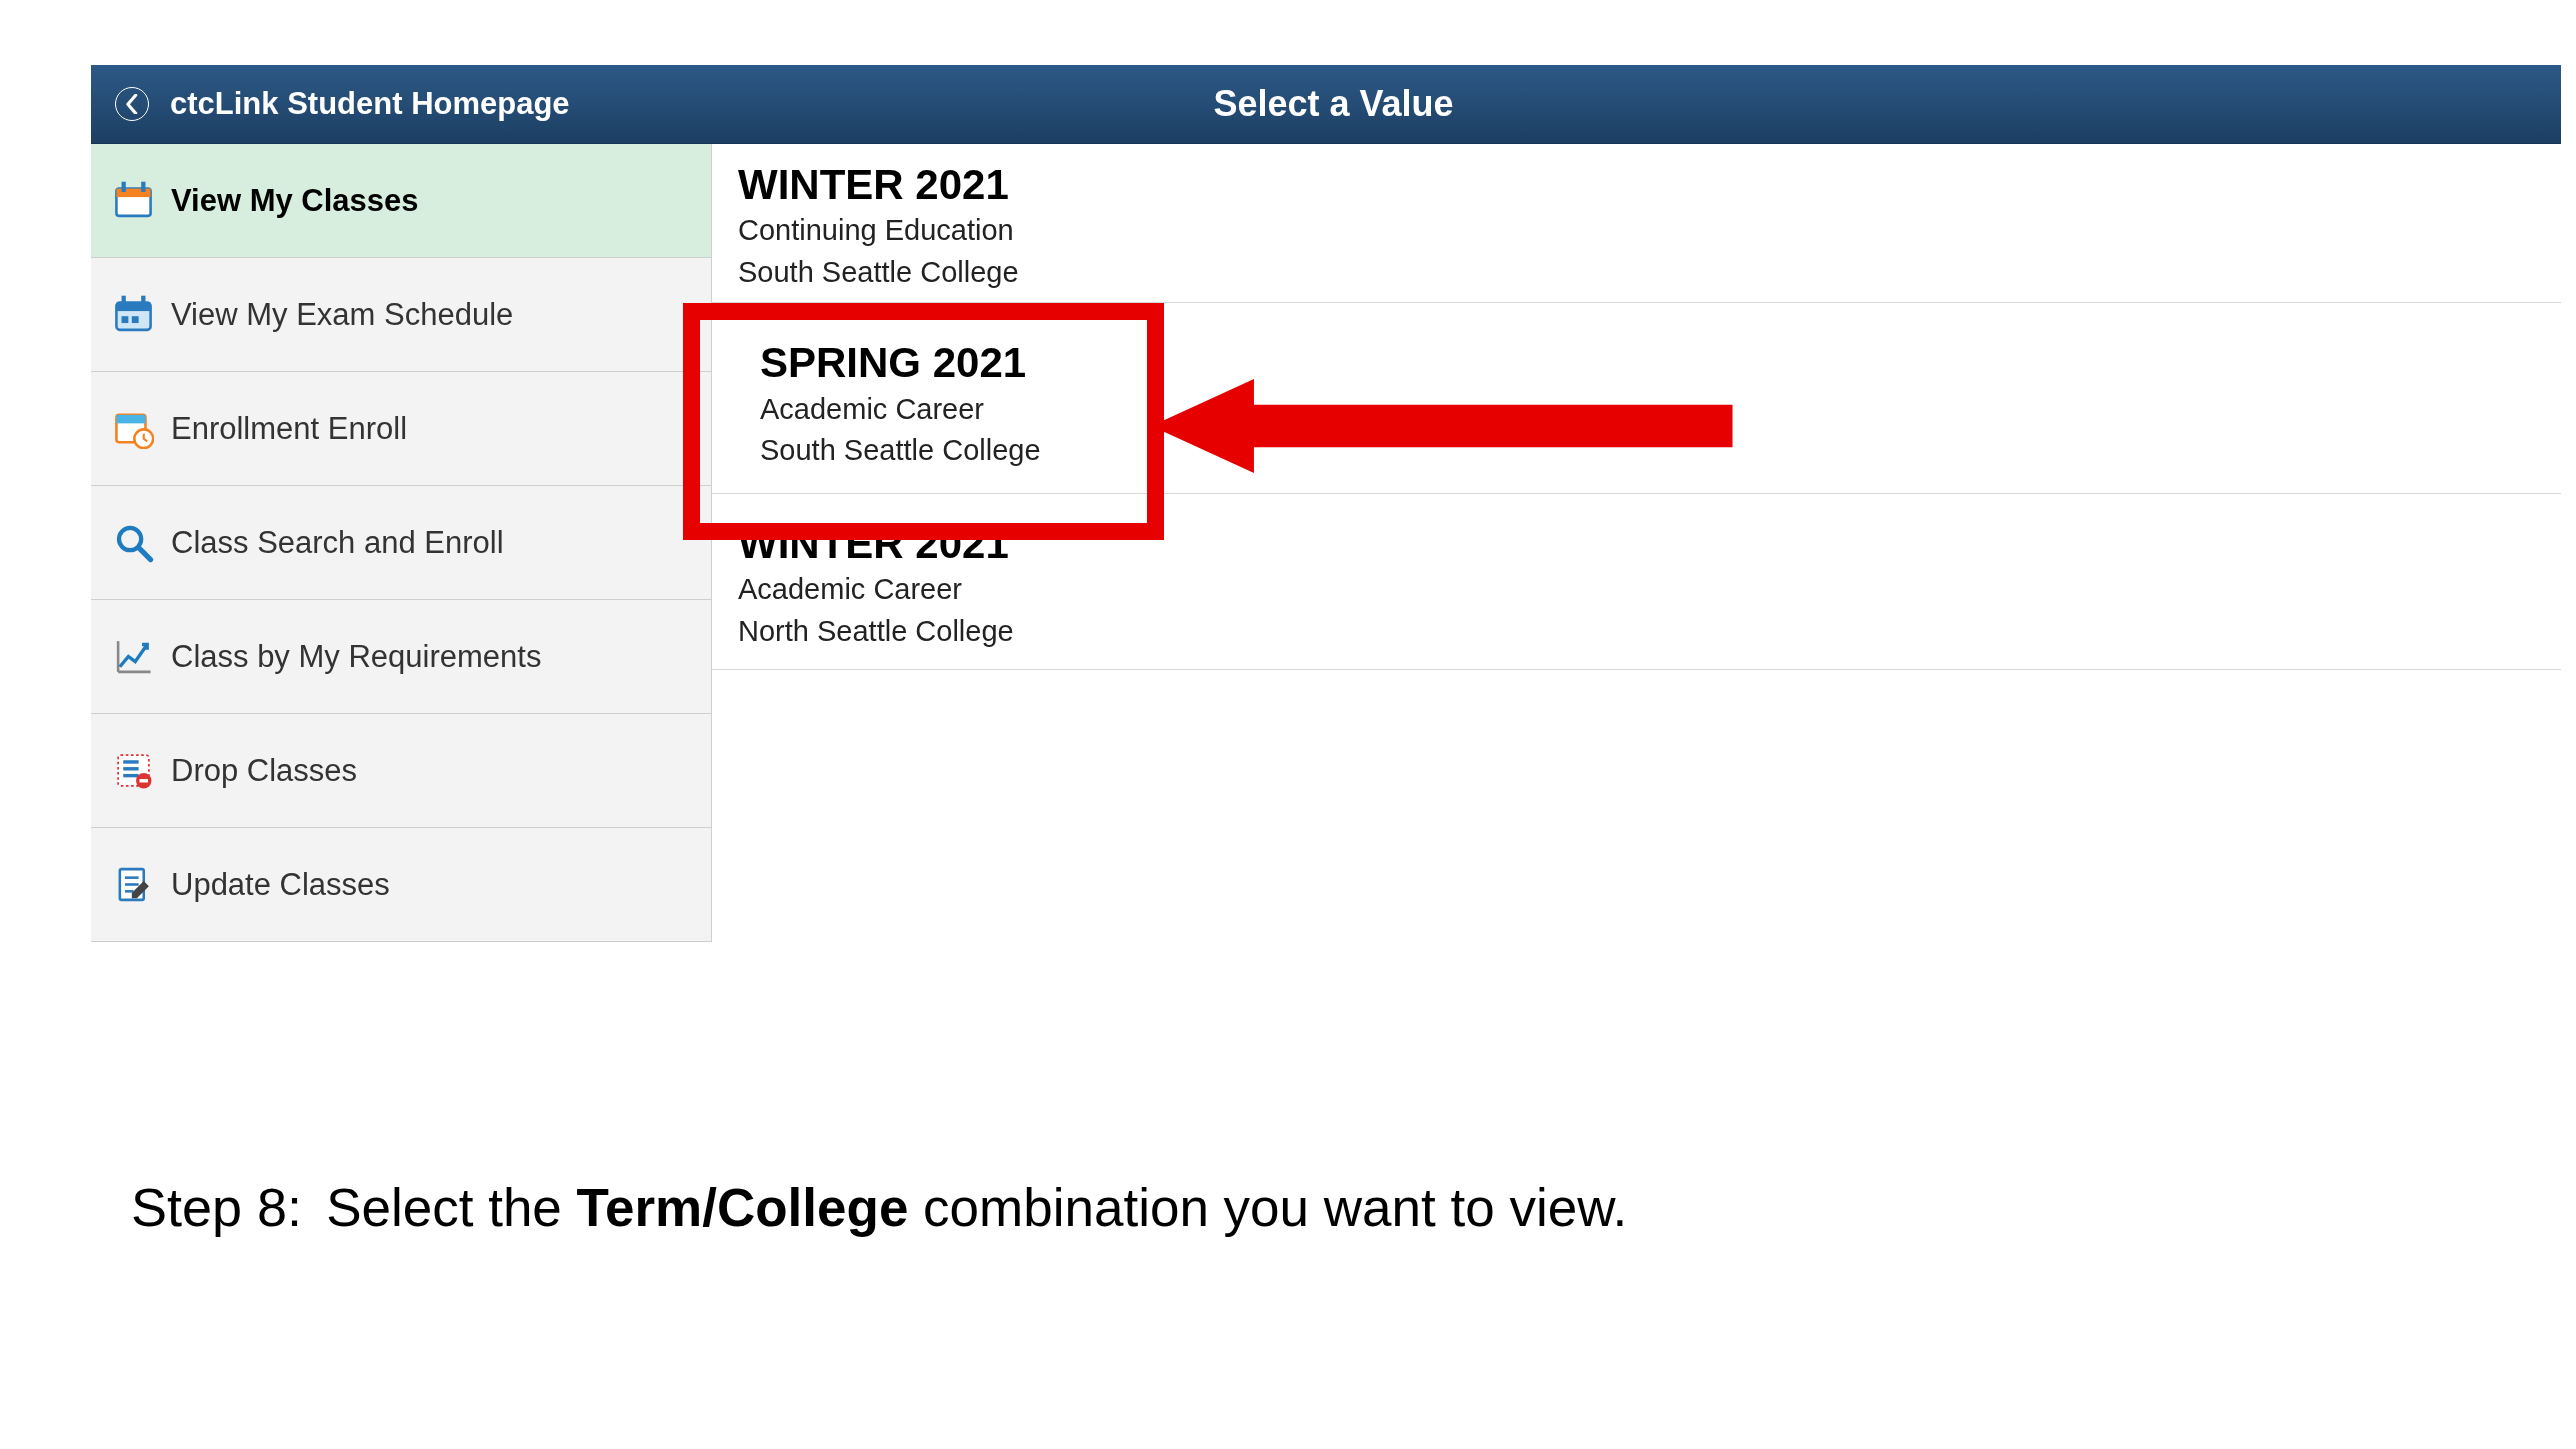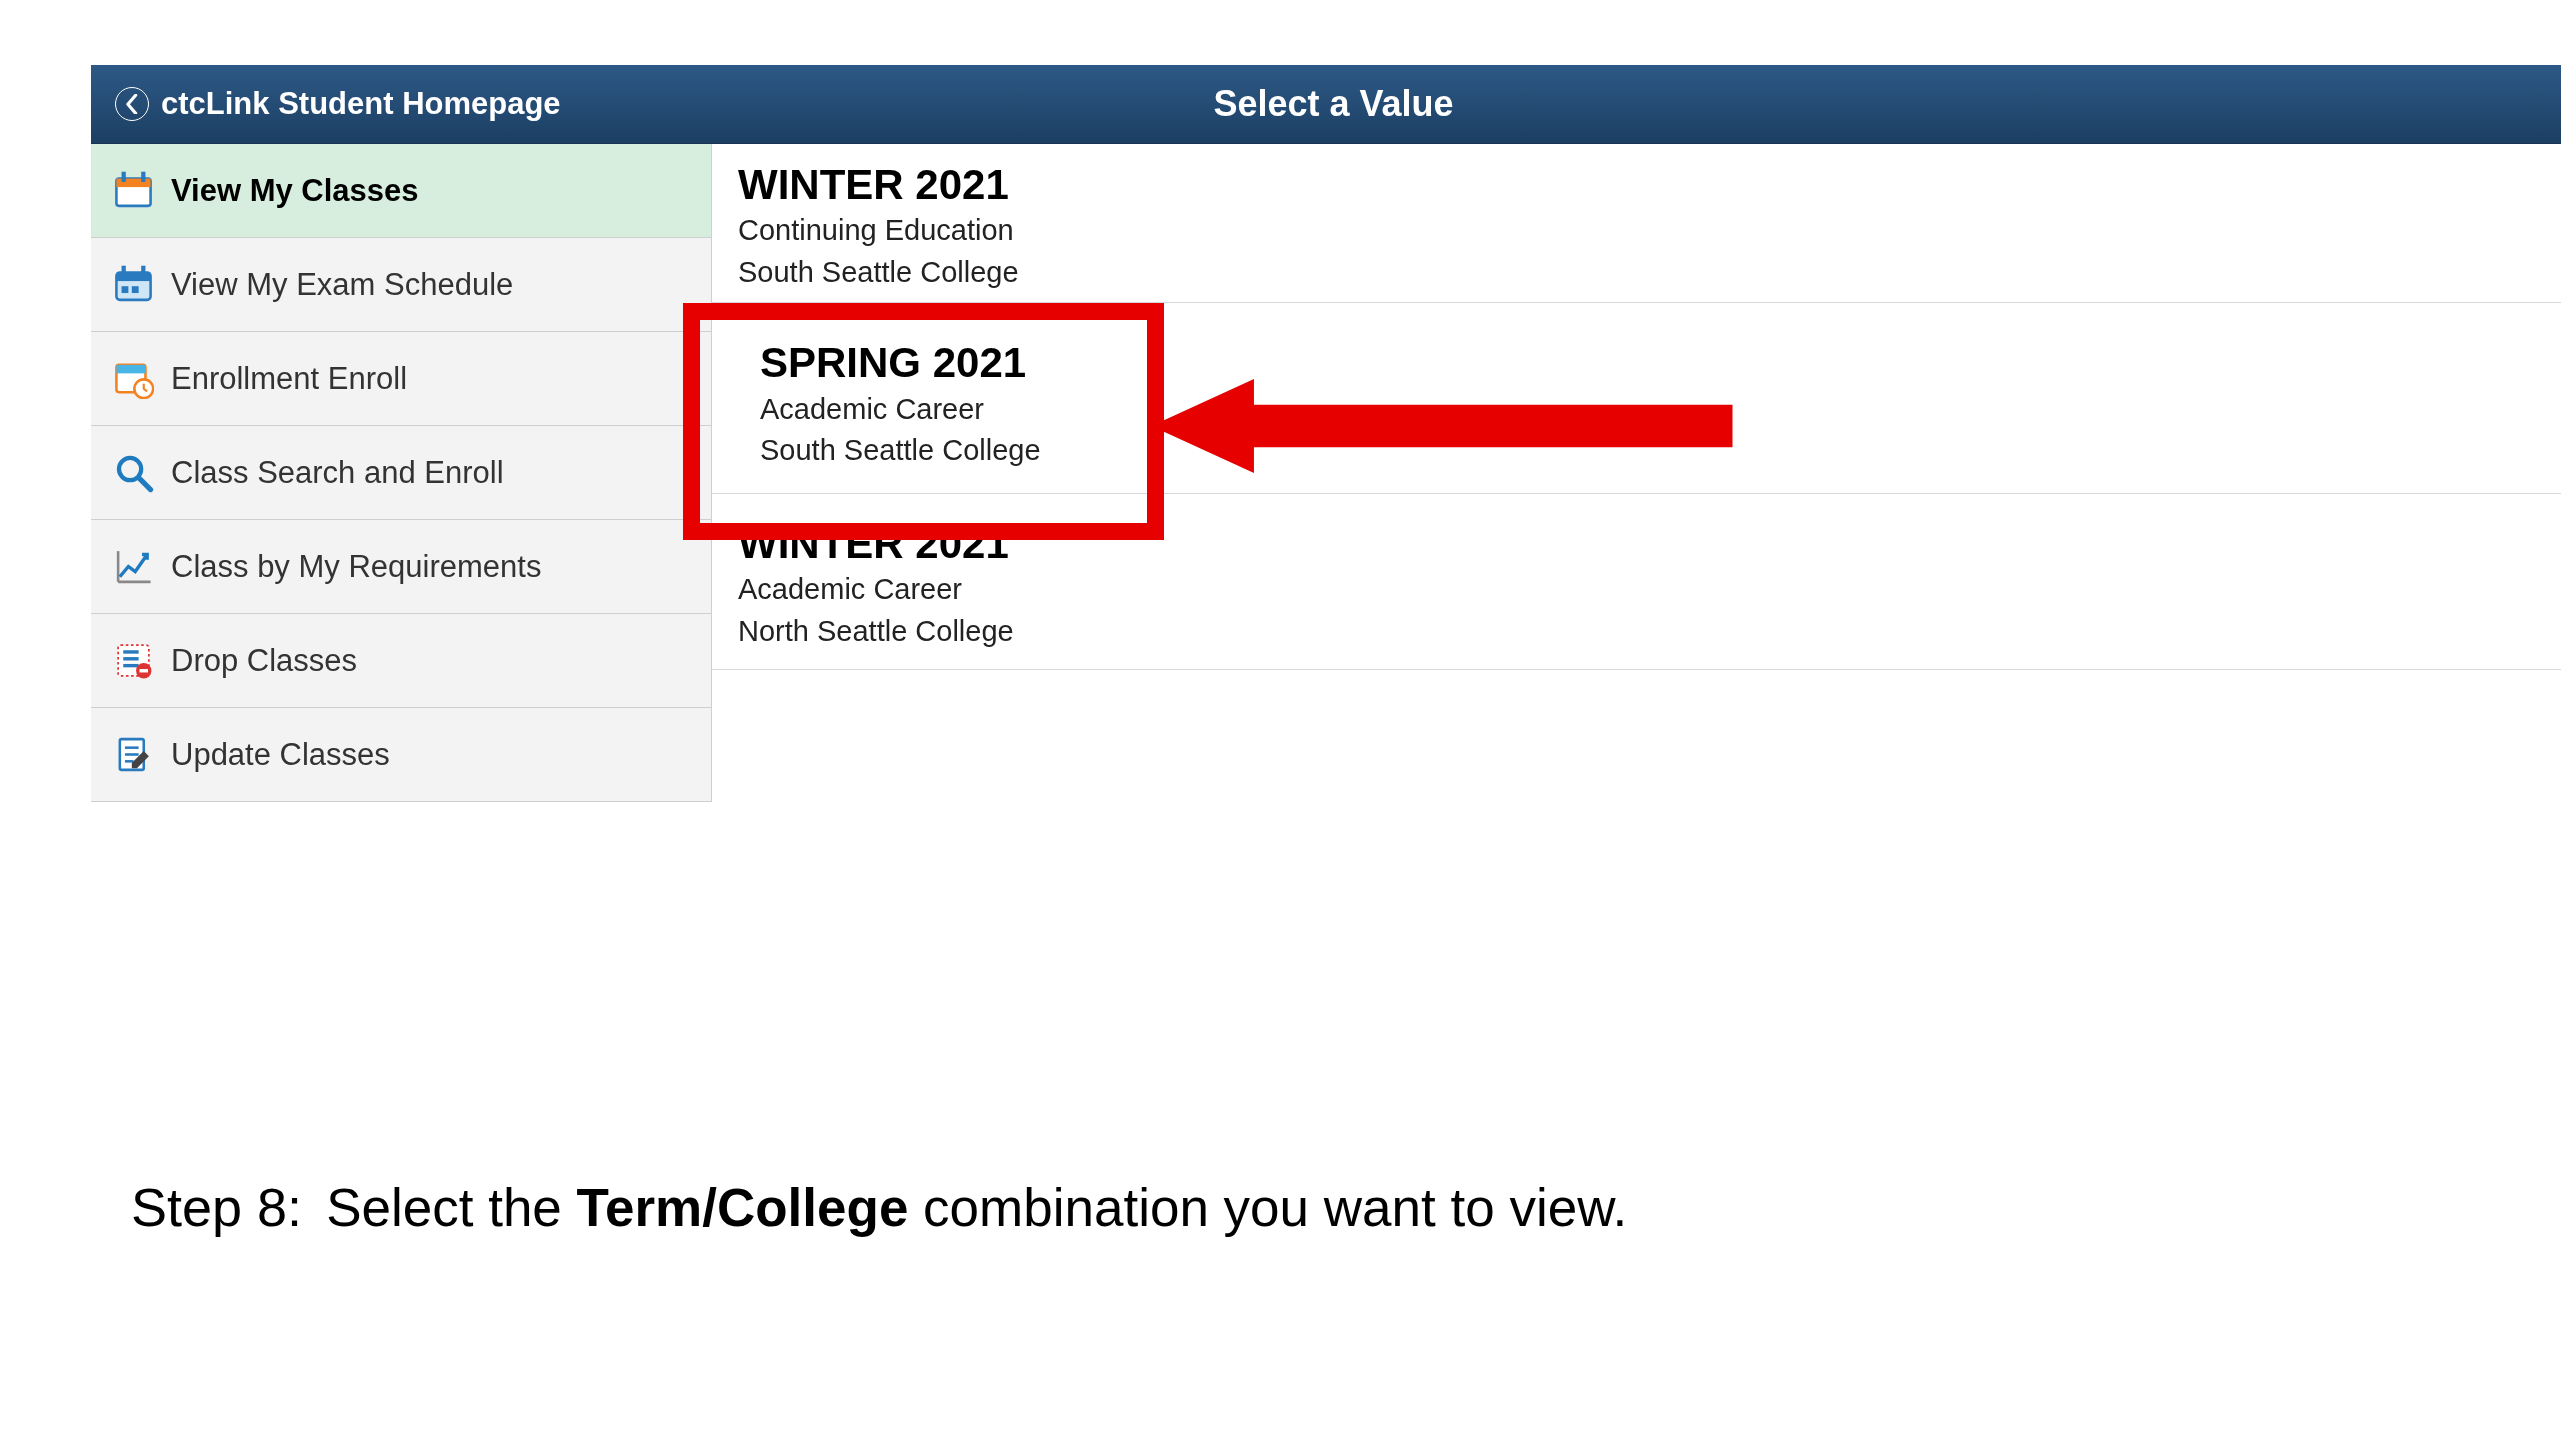--- a/index.html
+++ b/index.html
@@ -8,21 +8,21 @@
 
     .header {
       height: 79px;
       background: linear-gradient(#2d5986, #1c3f63);
       border-bottom: 1.7px solid #163452;
       display: flex;
       align-items: center;
       position: relative;
     }
     .back-btn {
-      display: flex; align-items: center; gap: 12px;
+      display: flex; align-items: center; gap: 21px;
       padding-left: 24px; height: 100%;
       color: #fff; font-size: 31px; font-weight: 700;
       cursor: pointer;
     }
     .chev-left {
       width: 34px; height: 34px;
       border: 1.7px solid #fff; border-radius: 50%;
       display: flex; align-items: center; justify-content: center;
     }
     .chev-left svg { width: 15.5px; height: 20.6px; }
@@ -31,21 +31,21 @@
       color: #fff; font-size: 36px; font-weight: 700;
       pointer-events: none;
     }
 
     .main { display: flex; border-bottom: none; }
     .sidebar {
       width: 621px; background: #f0f0f0;
     }
     .side-item {
       display: flex; align-items: center; gap: 17px;
-      padding: 26px 22px; border-bottom: 1.7px solid #cfcfcf;
+      padding: 36px 22px; border-bottom: 1.7px solid #cfcfcf;
       border-right: 1.7px solid #cfcfcf;
       font-size: 31px; color: #333;
       cursor: pointer; background: #f3f3f3;
     }
     .side-item.active {
       background: #d7eedf; font-weight: 700; color: #000;
     }
     .side-item.active .side-label { font-weight: 700; }
     .side-ico { width: 41px; height: 41px; display:flex; align-items:center; justify-content:center; flex-shrink:0; }
 

